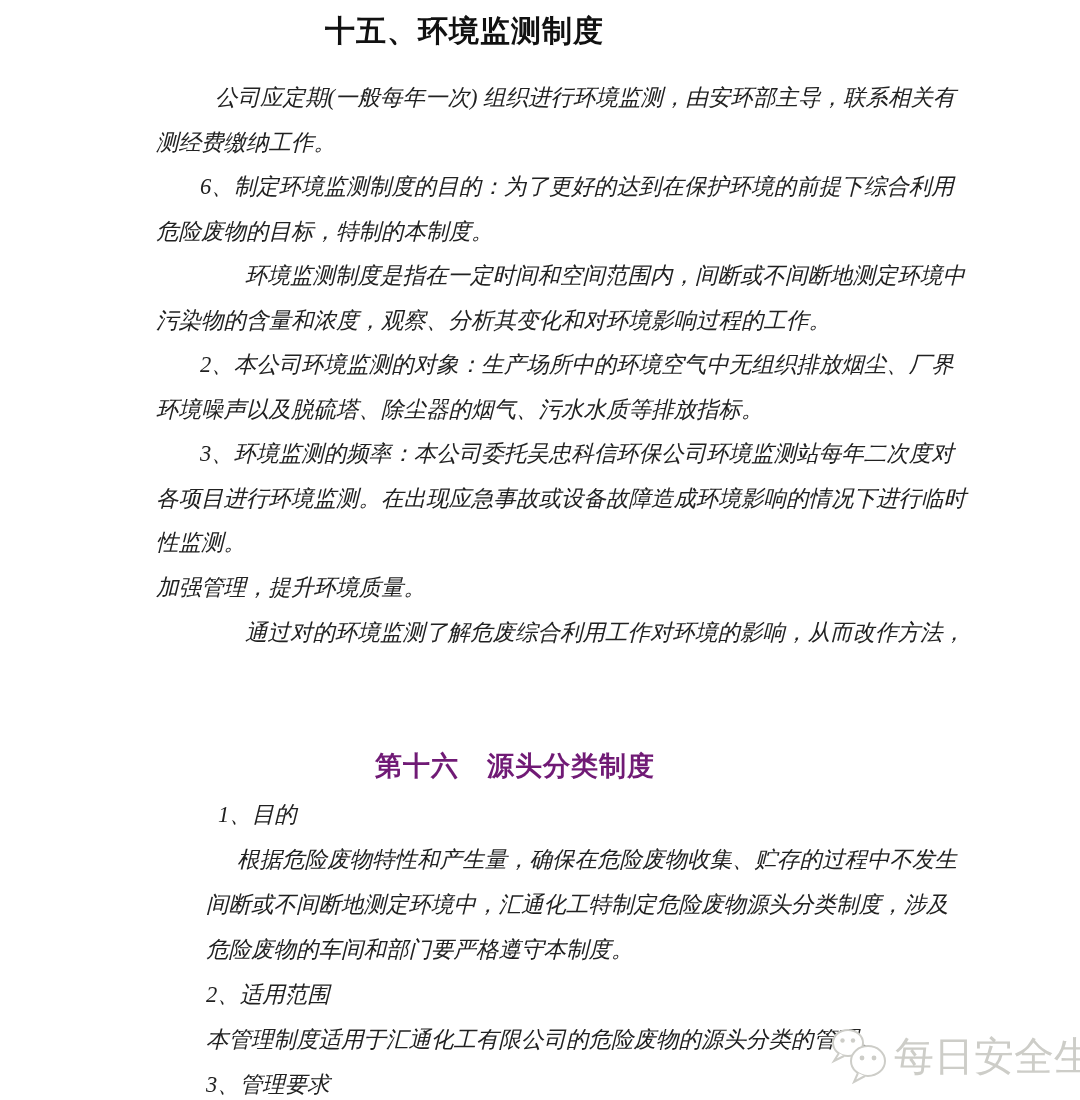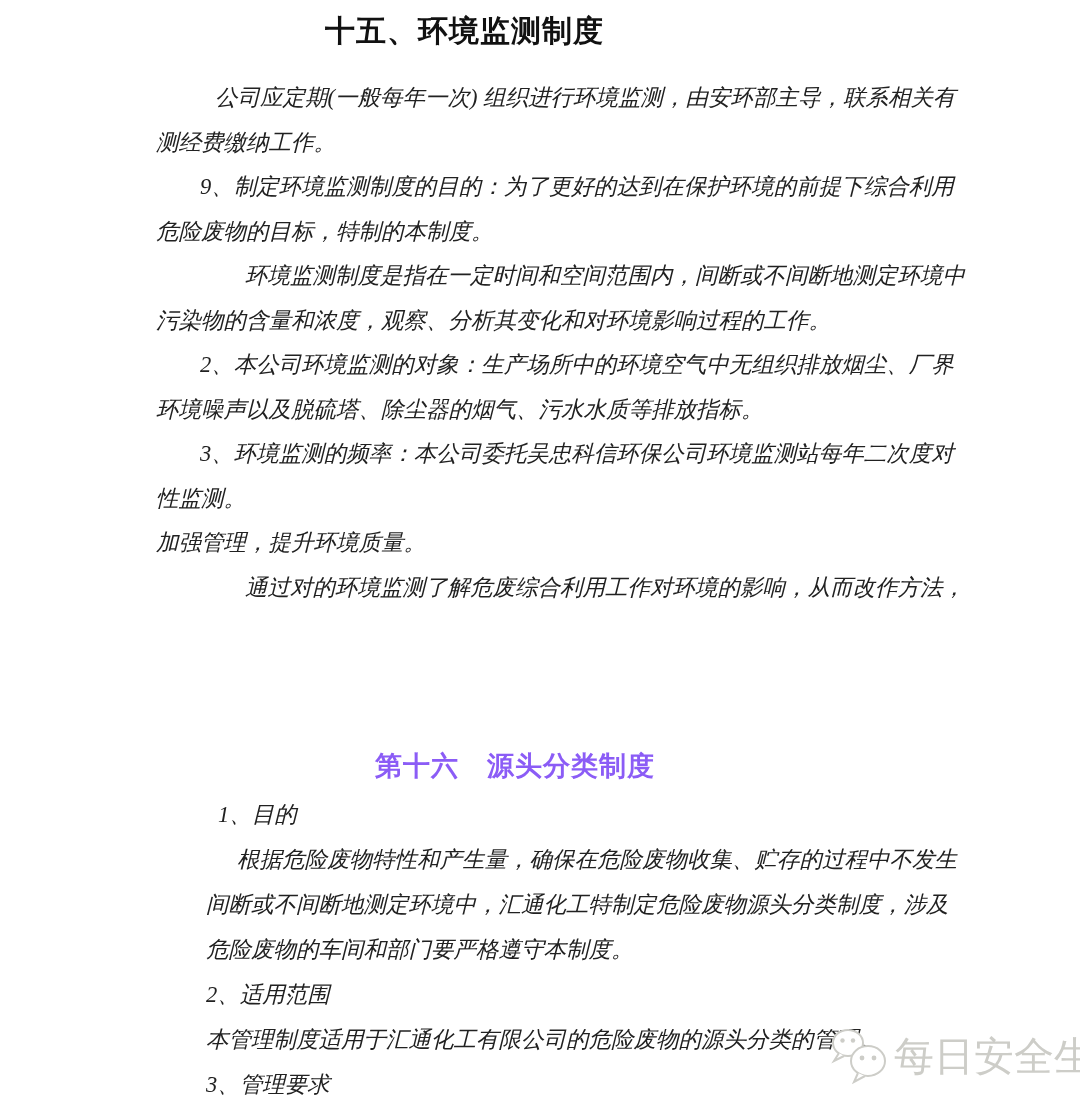--- a/index.html
+++ b/index.html
@@ -22,21 +22,21 @@
   }
   .body15{
     position:absolute;left:156px;top:76px;width:790px;
     font-size:22.5px;line-height:44.55px;
     white-space:nowrap;
   }
   
   .title16{
     position:absolute;top:748px;left:0;width:1030px;
     text-align:center;
-    font-size:27px;font-weight:bold;color:#8b5cf6;
+    font-size:27px;font-weight:bold;color:#701a75;
     letter-spacing:1px;white-space:nowrap;
   }
   .body16{
     position:absolute;left:206px;top:792px;width:740px;
     font-size:22.5px;line-height:45px;
     white-space:nowrap;
   }
   .tline{white-space:nowrap;font-style:italic;}
   .ind-first{text-indent:59px;}
   .ind-num{text-indent:44px;}
@@ -60,27 +60,28 @@
 </head>
 <body>
 
 <div class="page">
 
   <div class="title15">十五、环境监测制度</div>
 
   <div class="body15">
       <div class="tline ind-first">公司应定期(一般每年一次) 组织进行环境监测，由安环部主导，联系相关有</div>
       <div class="tline ind-none">测经费缴纳工作。</div>
-      <div class="tline ind-num">9、制定环境监测制度的目的：为了更好的达到在保护环境的前提下综合利用</div>
+      <div class="tline ind-num">6、制定环境监测制度的目的：为了更好的达到在保护环境的前提下综合利用</div>
       <div class="tline ind-none">危险废物的目标，特制的本制度。</div>
       <div class="tline ind-deep">环境监测制度是指在一定时间和空间范围内，间断或不间断地测定环境中</div>
       <div class="tline ind-none">污染物的含量和浓度，观察、分析其变化和对环境影响过程的工作。</div>
       <div class="tline ind-num">2、本公司环境监测的对象：生产场所中的环境空气中无组织排放烟尘、厂界</div>
       <div class="tline ind-none">环境噪声以及脱硫塔、除尘器的烟气、污水水质等排放指标。</div>
       <div class="tline ind-num">3、环境监测的频率：本公司委托吴忠科信环保公司环境监测站每年二次度对</div>
+      <div class="tline ind-none">各项目进行环境监测。在出现应急事故或设备故障造成环境影响的情况下进行临时</div>
       <div class="tline ind-none">性监测。</div>
       <div class="tline ind-none">加强管理，提升环境质量。</div>
       <div class="tline ind-deep">通过对的环境监测了解危废综合利用工作对环境的影响，从而改作方法，</div>
     </div>
 
   <div class="title16">第十六　源头分类制度</div>
 
   <div class="body16">
       <div class="tline ind-item">1、目的</div>
       <div class="tline ind-para">根据危险废物特性和产生量，确保在危险废物收集、贮存的过程中不发生</div>

